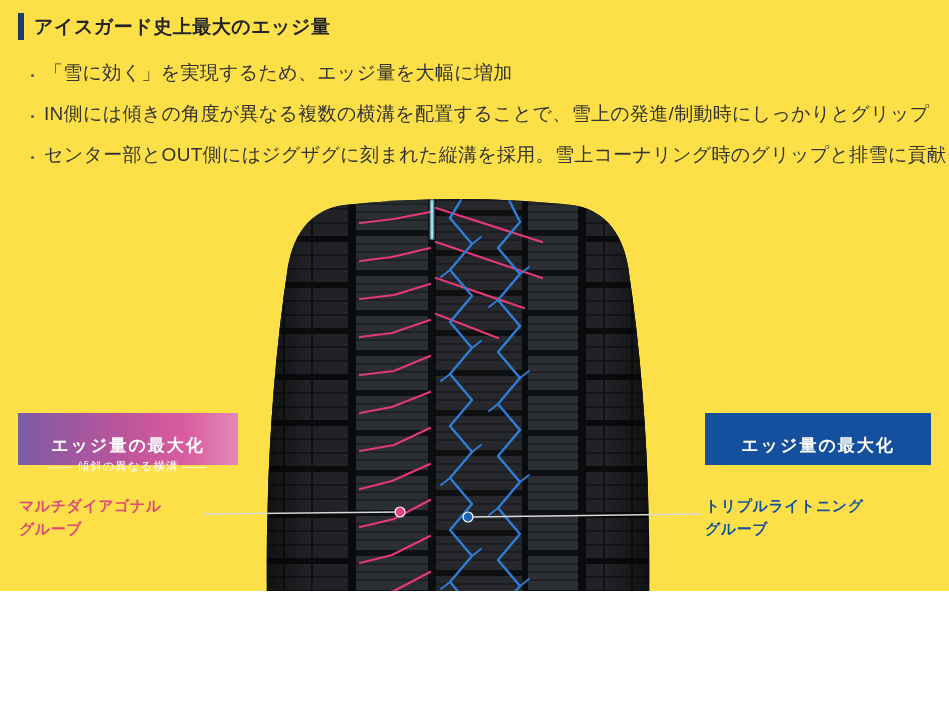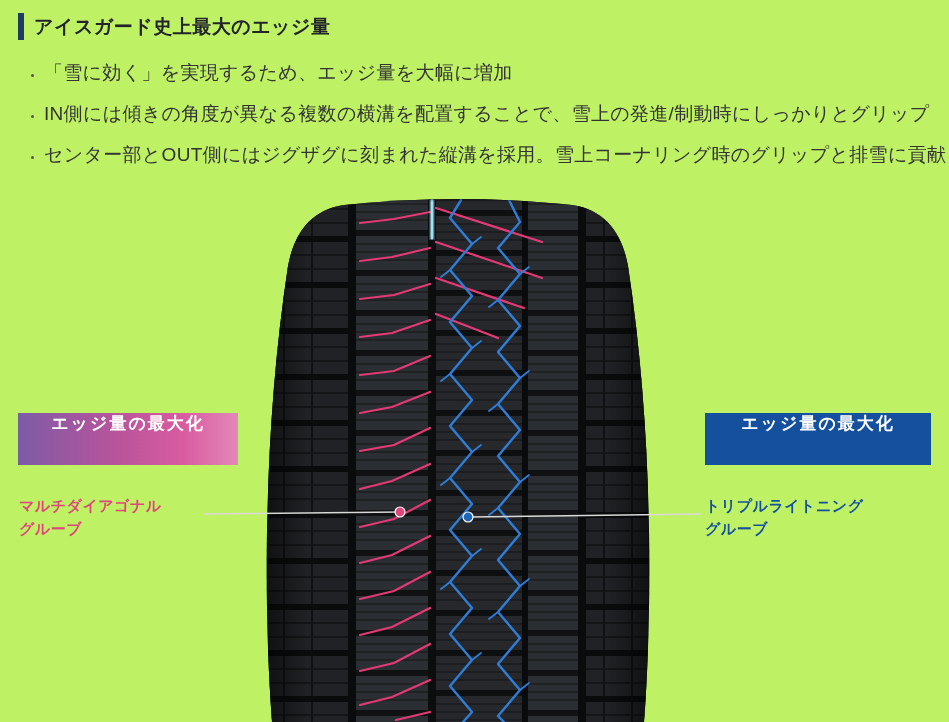--- a/index.html
+++ b/index.html
@@ -1,18 +1,18 @@
 <!DOCTYPE html>
 <html><head>
 <meta charset="utf-8">
 <style>
   * { margin: 0; padding: 0; box-sizing: border-box; }
   html, body { background: #ffffff; }
   body { font-family: "Liberation Sans", "DejaVu Sans", sans-serif; }
-  .page { position: relative; width: 949px; height: 722px; background: #bef264; overflow: hidden; }
+  .page { position: relative; width: 949px; height: 591px; background: #fde047; overflow: hidden; }
 
   
   .header { position: absolute; left: 18px; top: 13px; display: flex; align-items: center; gap: 10px; }
   .header-bar { width: 6px; height: 27px; background: #1f3c68; }
   .page-title { font-size: 19px; font-weight: bold; color: #222428; letter-spacing: 0.5px; }
 
   
   .bullets { position: absolute; left: 30px; top: 60px; list-style: disc; padding-left: 14px; }
   .bullets li { font-size: 19px; color: #333; margin-bottom: 15px; letter-spacing: 0.3px; }
   .bullets li::marker { color: #555; font-size: 10px; }
@@ -24,21 +24,21 @@
   .side-circle.in  { left: 65px;  top: 178px; border: 3px solid #e0457b; color: #e0457b; }
   .side-circle.out { left: 757px; top: 178px; border: 3px solid #15509e; color: #15509e; }
 
   
   .tire-wrap { position: absolute; left: 258px; top: 196px; width: 400px; height: 526px; }
 
   
   .overlay { position: absolute; left: 0; top: 0; width: 949px; height: 722px; pointer-events: none; }
 
   
-  .banner { position: absolute; top: 413px; height: 52px; color: #ffffff; text-align: center; padding-top: 1px; }
+  .banner { position: absolute; top: 413px; height: 52px; color: #ffffff; text-align: center; padding-top: 23px; }
   .banner.left  { left: 18px;  width: 220px; background: linear-gradient(90deg, #7d5ca6 0%, #b9549b 45%, #d95b9f 75%, #e288b9 100%); }
   .banner.right { left: 705px; width: 226px; background: #15509e; }
   .banner-title { font-size: 17px; font-weight: bold; letter-spacing: 2px; line-height: 1.2; }
   .banner-sub { font-size: 11.5px; margin-top: 3px; letter-spacing: 1px; }
 
   
   .groove-name { position: absolute; top: 494px; font-size: 15px; font-weight: bold;
                  line-height: 1.55; white-space: pre-line; letter-spacing: 0.5px; }
   .groove-name.left  { left: 19px;  color: #e0457b; }
   .groove-name.right { left: 705px; color: #15509e; }
@@ -144,20 +144,21 @@
 
   <svg class="overlay" viewBox="0 0 949 722">
     <line x1="204" y1="514" x2="400" y2="512" stroke="#d9d9d9" stroke-width="1.5"></line>
     <circle cx="400" cy="512" r="5" fill="#e0457b" stroke="#ffffff" stroke-width="1.2"></circle>
     <line x1="468" y1="517" x2="702" y2="514" stroke="#d9d9d9" stroke-width="1.5"></line>
     <circle cx="468" cy="517" r="5" fill="#1f66b8" stroke="#ffffff" stroke-width="1.2"></circle>
   </svg>
 
   <div class="banner left">
     <div class="banner-title">エッジ量の最大化</div>
+    <div class="banner-sub">―― 傾斜の異なる横溝 ――</div>
   </div>
 
   <div class="banner right">
     <div class="banner-title">エッジ量の最大化</div>
   </div>
 
   <div class="groove-name left">マルチダイアゴナル
 グルーブ</div>
   <div class="groove-name right">トリプルライトニング
 グルーブ</div>

